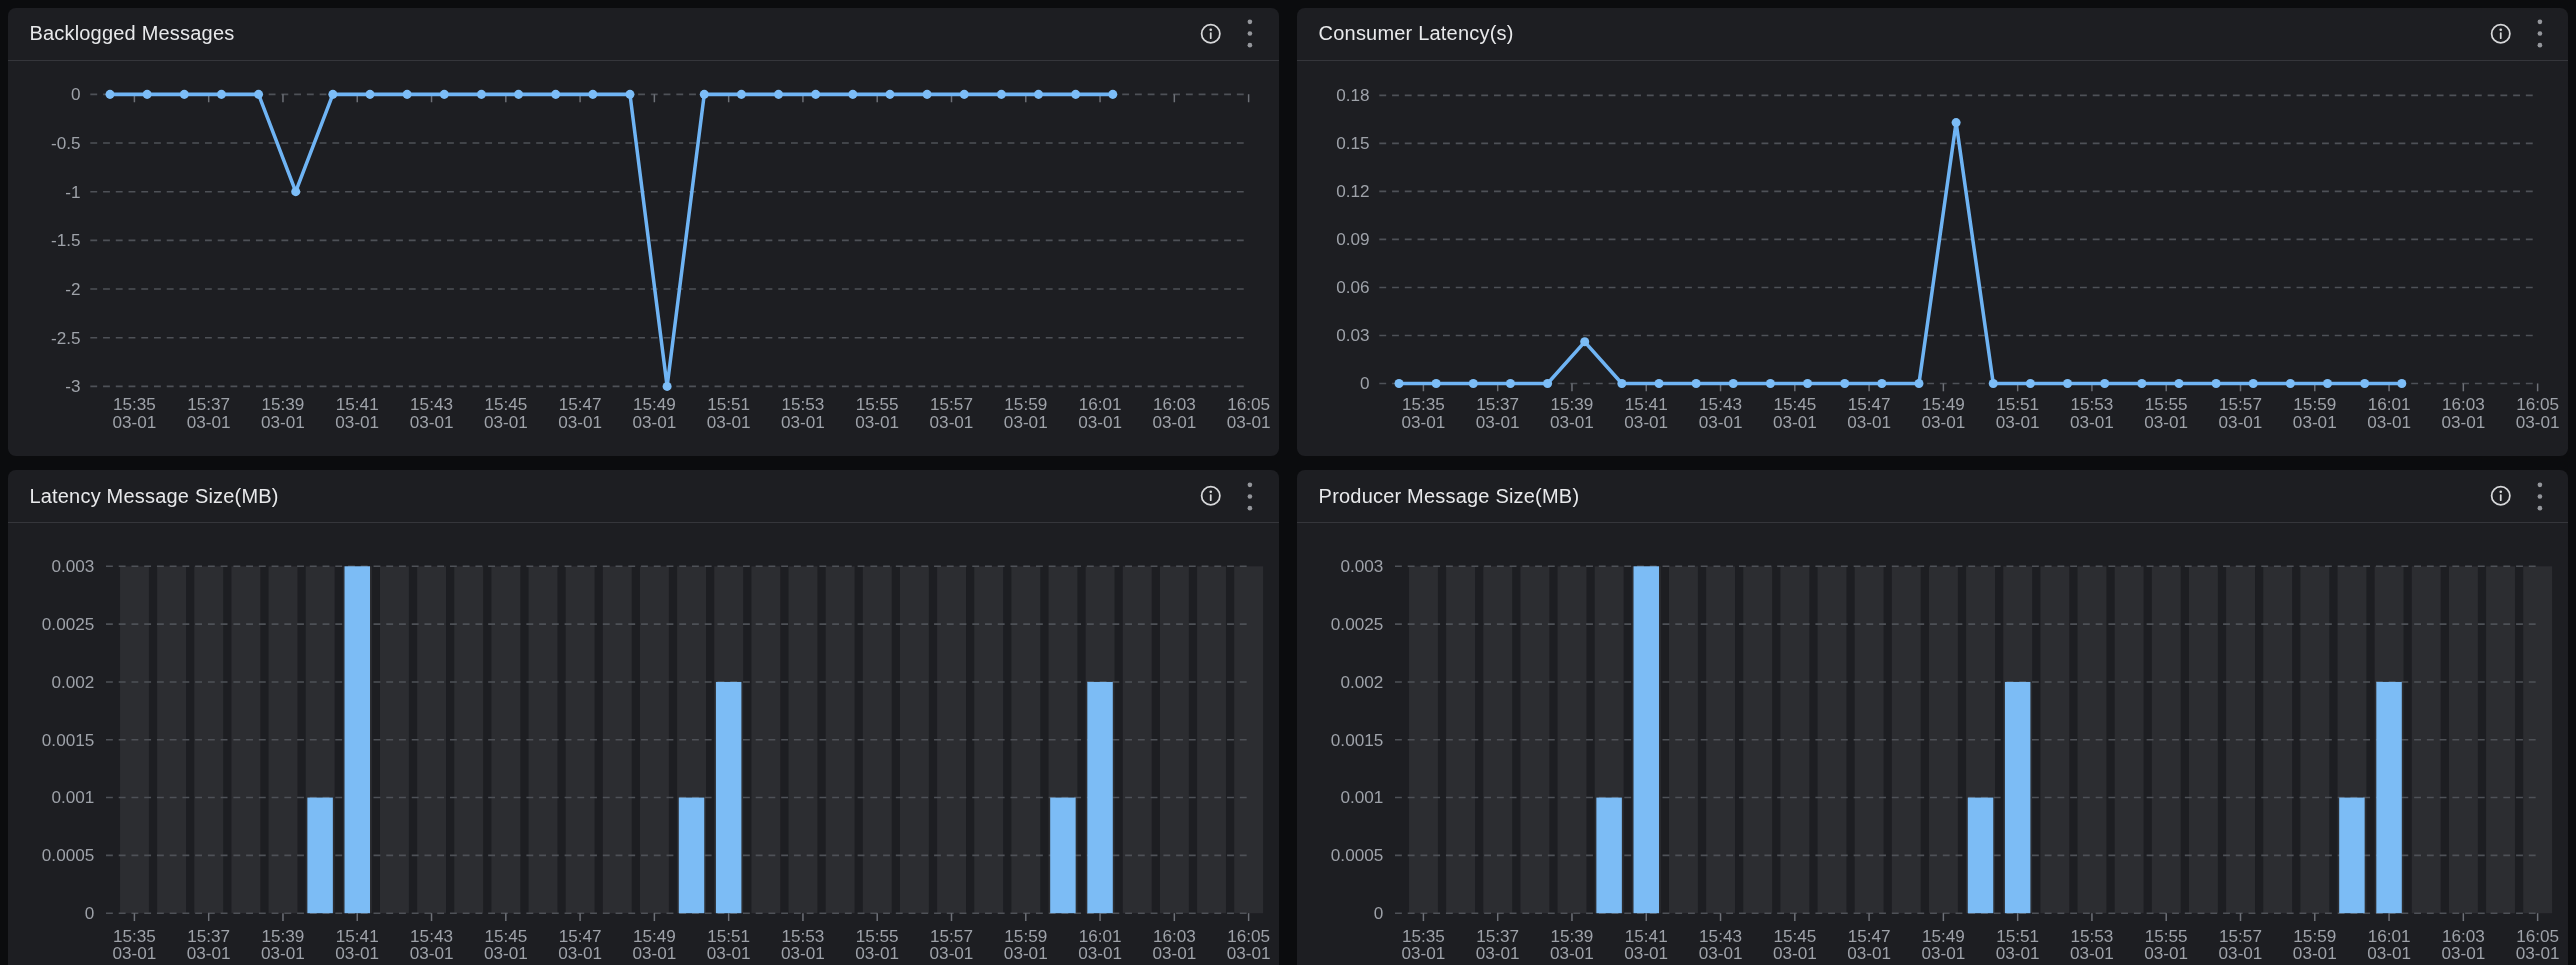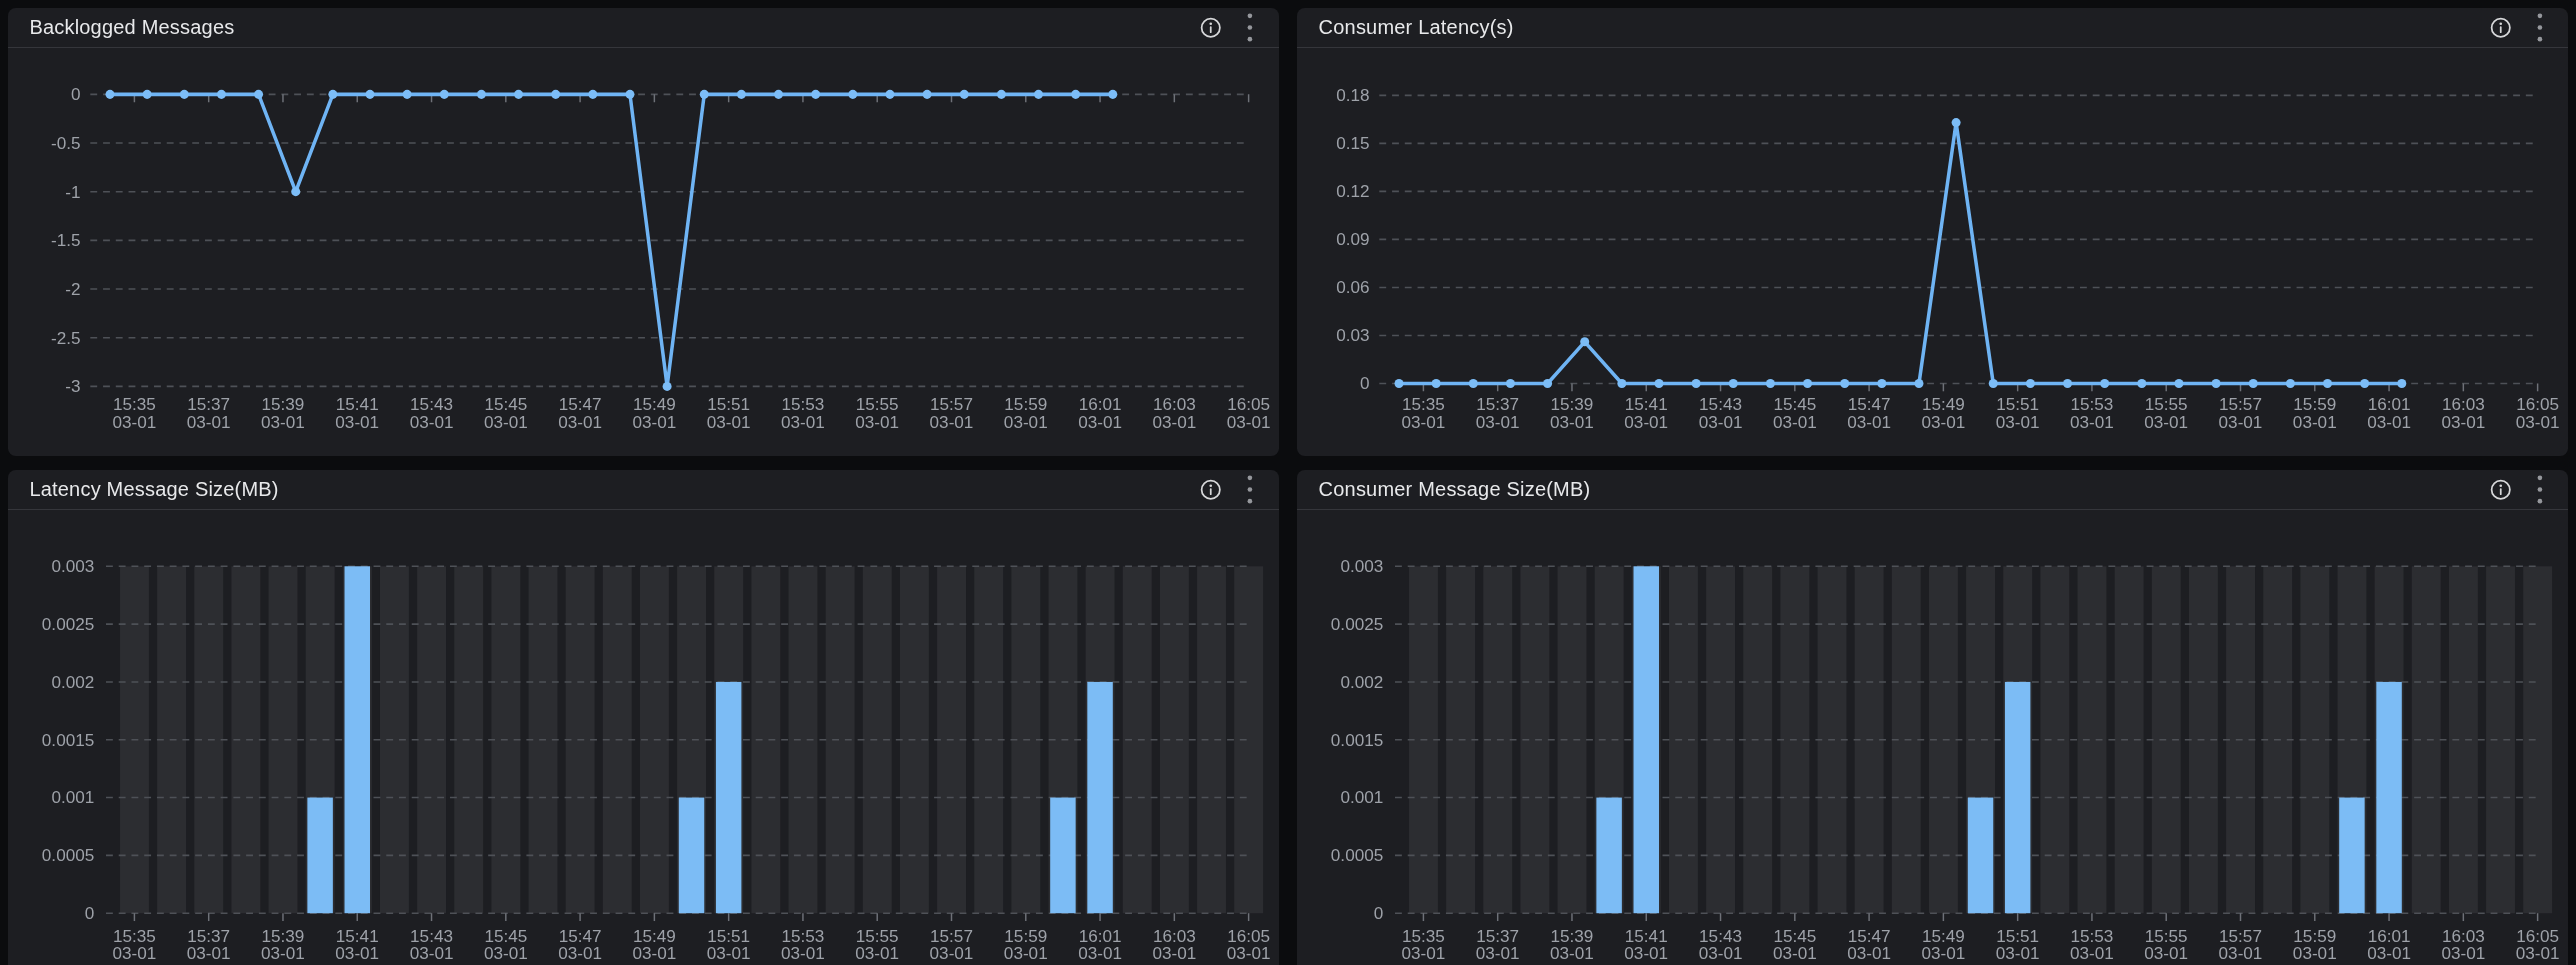--- a/index.html
+++ b/index.html
@@ -15,21 +15,21 @@
     position:absolute;
     background:var(--panel,#1D1E22);
     border-radius:7.8px;
     overflow:hidden;
   }
   .p0{left:7.8px;top:7.8px;width:1271px;height:448px;}
   .p1{left:1297px;top:7.8px;width:1271px;height:448px;}
   .p2{left:7.8px;top:470px;width:1271px;height:510px;}
   .p3{left:1297px;top:470px;width:1271px;height:510px;}
   .panel-header{
-    position:absolute;left:0;top:0;right:0;height:40px;
+    position:absolute;left:0;top:0;right:0;height:53px;
     display:flex;align-items:center;
     padding:0 15.7px 0 21.6px;
     border-bottom:1px solid var(--divider,#35363B);
   }
   .panel-title{
     flex:1;
     font-size:20px;
     font-weight:500;
     color:var(--title,#E8E9EB);
     letter-spacing:0.2px;
@@ -407,21 +407,21 @@
           <rect x="684.5" y="279.0" width="26" height="118.0" fill="#7CBCF5"></rect>
           <rect x="722.4" y="161.0" width="26" height="236.0" fill="#7CBCF5"></rect>
           <rect x="1063.5" y="279.0" width="26" height="118.0" fill="#7CBCF5"></rect>
           <rect x="1101.4" y="161.0" width="26" height="236.0" fill="#7CBCF5"></rect>
         </svg>
       </div>
   </section>
 
   <section class="panel p3">
     <header class="panel-header">
-      <span class="panel-title">Consumer Message Size(MB)</span>
+      <span class="panel-title">Producer Message Size(MB)</span>
       <span class="header-actions">
         <span class="icon-btn js-info">
             <svg width="25.5" height="25.5" viewBox="0 0 26 26">
               <circle cx="13" cy="13" r="9.3" fill="none" stroke="#D6D7D9" stroke-width="1.8"></circle>
               <circle cx="13" cy="8.9" r="1.35" fill="#D6D7D9"></circle>
               <rect x="12.1" y="11.4" width="1.8" height="7" rx="0.9" fill="#D6D7D9"></rect>
             </svg>
           </span>
         <span class="icon-btn js-kebab">
             <svg width="7.8" height="33" viewBox="0 0 8 34">

